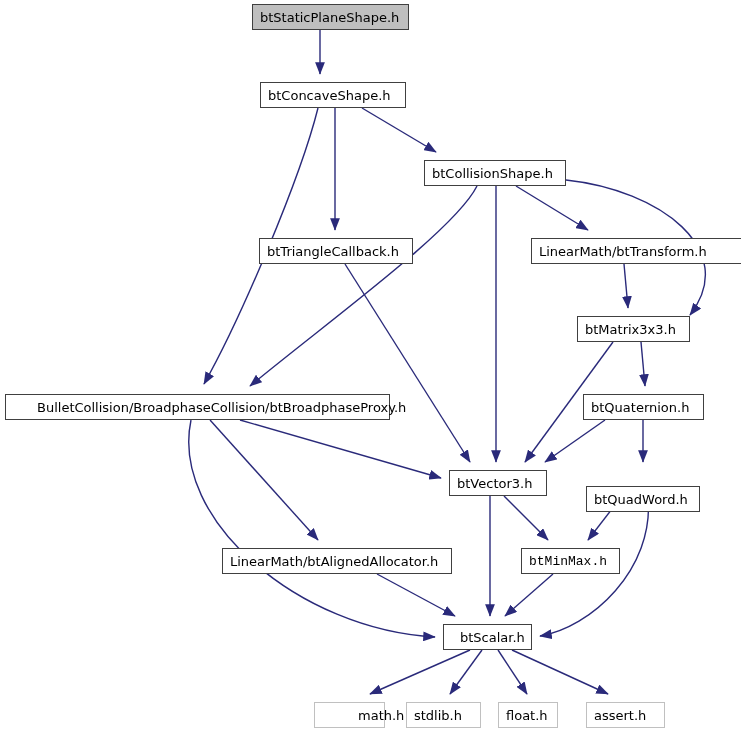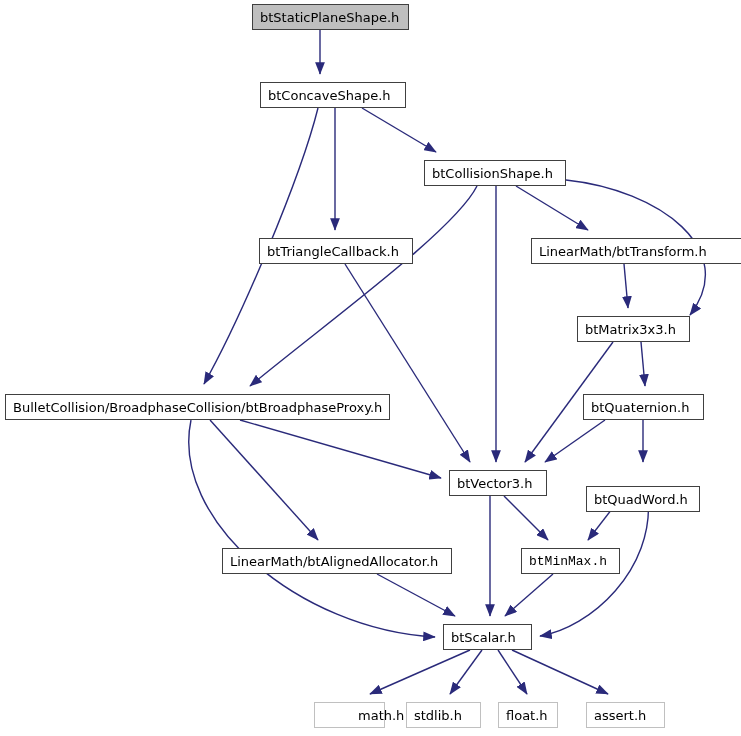--- a/index.html
+++ b/index.html
@@ -103,39 +103,39 @@
       </div>
       <div class="node" style="left: 259px; top: 238px; width: 154px;">
         <span class="node-label">btTriangleCallback.h</span>
       </div>
       <div class="node" style="left: 531px; top: 238px; width: 224px;">
         <span class="node-label">LinearMath/btTransform.h</span>
       </div>
       <div class="node" style="left: 577px; top: 316px; width: 113px;">
         <span class="node-label">btMatrix3x3.h</span>
       </div>
-      <div class="node" style="left: 5px; top: 394px; width: 385px;">
+      <div class="node" style="left: 5px; top: 394px; width: 385px; padding-left: 24px;">
         <span class="node-label">BulletCollision/BroadphaseCollision/btBroadphaseProxy.h</span>
       </div>
       <div class="node" style="left: 583px; top: 394px; width: 121px;">
         <span class="node-label">btQuaternion.h</span>
       </div>
       <div class="node" style="left: 449px; top: 470px; width: 98px;">
         <span class="node-label">btVector3.h</span>
       </div>
       <div class="node" style="left: 586px; top: 470px; width: 114px; margin-top: 16px;">
         <span class="node-label">btQuadWord.h</span>
       </div>
       <div class="node" style="left: 222px; top: 548px; width: 230px;">
         <span class="node-label">LinearMath/btAlignedAllocator.h</span>
       </div>
       <div class="node" style="left: 521px; top: 548px; width: 99px; font-family: Liberation Mono, monospace;">
         <span class="node-label">btMinMax.h</span>
       </div>
-      <div class="node" style="left: 443px; top: 624px; width: 89px;">
+      <div class="node" style="left: 443px; top: 624px; width: 89px; padding-left: 9px;">
         <span class="node-label">btScalar.h</span>
       </div>
       <div class="node system" style="left: 314px; top: 702px; width: 71px; padding-left: 36px;">
         <span class="node-label">math.h</span>
       </div>
       <div class="node system" style="left: 406px; top: 702px; width: 75px;">
         <span class="node-label">stdlib.h</span>
       </div>
       <div class="node system" style="left: 498px; top: 702px; width: 60px;">
         <span class="node-label">float.h</span>

